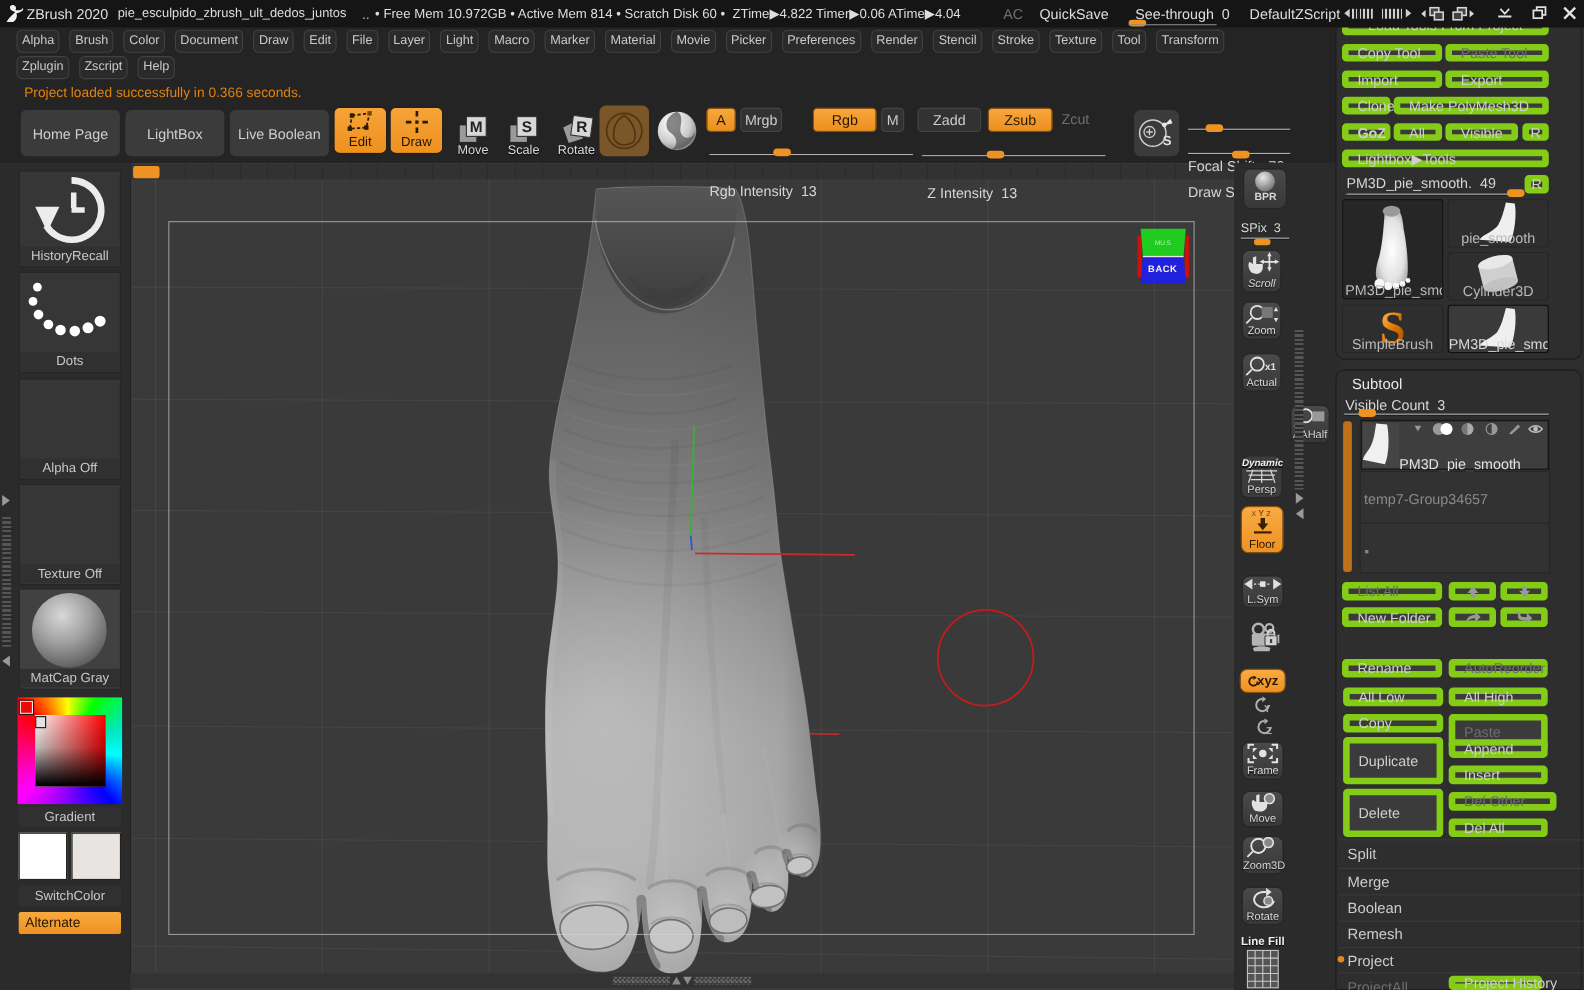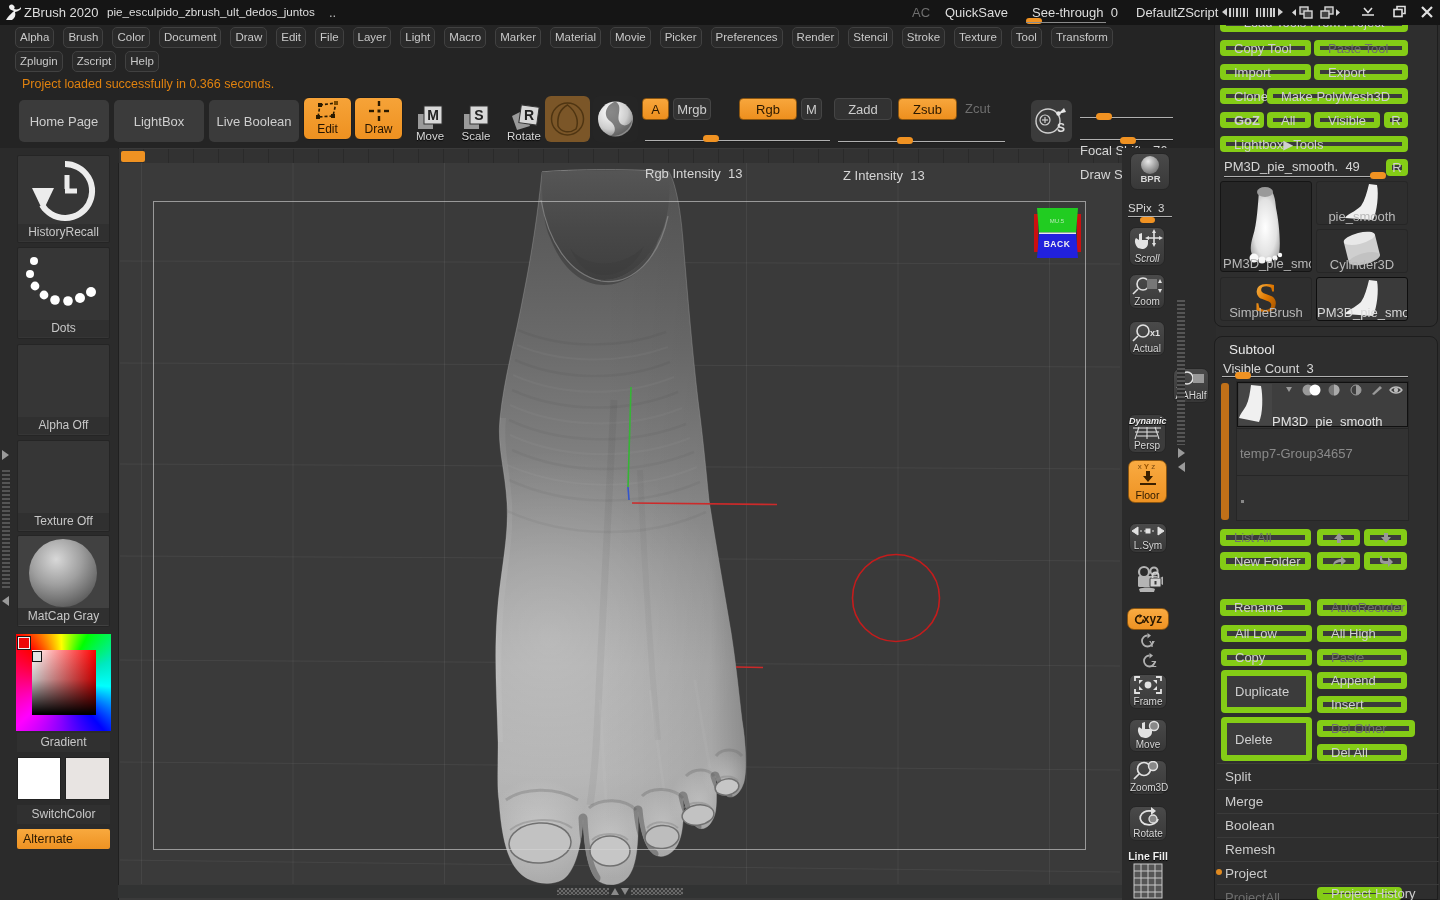--- a/index.html
+++ b/index.html
@@ -255,20 +255,21 @@
 <div class="abs" style="left:621px;top:888px;width:0;height:0;border-left:4.5px solid transparent;border-right:4.5px solid transparent;border-top:7px solid #8a8a8a;"></div>
 <div class="abs" style="left:110px;top:844px;width:5px;height:11px;background:#5a1d1d;"></div>
 
 <div class="abs" id="titlebar">
 <svg class="abs" style="left:3px;top:2px;" width="20" height="21" viewBox="0 0 20 21">
 <path d="M3 18 C6 13 9 11 11 9 C8 8 6 7 6 5 C6 3 8 2 10 3 C12 4 12 6 11 7 C14 8 17 7 18 5 L18 7 C16 9 13 10 12 10 C13 13 12 16 9 18 Z" fill="#f0f0f0"></path>
 </svg>
 <span style="left:24px;">ZBrush 2020</span>
 <span style="left:107px;font-size:11.7px;">pie_esculpido_zbrush_ult_dedos_juntos</span>
 <span style="left:329px;color:#bbbbbb;">..</span>
+<span style="left:341px;font-size:12px;">• Free Mem 10.972GB • Active Mem 814 • Scratch Disk 60 •&nbsp; ZTime▶4.822 Timer▶0.06 ATime▶4.04</span>
 <span style="left:912px;color:#6f6f6f;">AC</span>
 <span style="left:945px;">QuickSave</span>
 <span style="left:1032px;">See-through&nbsp;&nbsp;0</span>
 <span class="abs" style="left:1026px;top:18px;width:16px;height:6px;background:#f09222;border-radius:3px;"></span>
 <span class="abs" style="left:1026px;top:22px;width:80px;height:1px;background:#8a8a8a;"></span>
 <span style="left:1136px;">DefaultZScript</span>
 
 <span class="abs" style="left:1229px;top:8px;width:19px;height:9px;background:repeating-linear-gradient(90deg,#cfcfcf 0 1.5px,#222 1.5px 3.5px);"></span>
 <span class="abs" style="left:1222px;top:8px;width:0;height:0;border-top:4px solid transparent;border-bottom:4px solid transparent;border-right:5px solid #cfcfcf;"></span>
 <span class="abs" style="left:1256px;top:8px;width:19px;height:9px;background:repeating-linear-gradient(90deg,#cfcfcf 0 1.5px,#222 1.5px 3.5px);"></span>
@@ -772,21 +773,21 @@
 <div class="pbtn ctr" style="left:1364px;top:552px;width:43px;height:18px;">
       <svg width="16" height="12" viewBox="0 0 16 12">
         <path d="M2 1 L2 6 C2 8 4 9 7 9 L10 9 L10 12 L15 7 L10 2 L10 6 L7 6 C5 6 4 5 4 3 L4 1 Z" fill="#999"></path>
       </svg>
     </div>
 <div class="pbtn" style="left:1220px;top:599px;width:91px;height:17px;">Rename</div>
 <div class="pbtn dis" style="left:1317px;top:599px;width:90px;height:17px;">AutoReorder</div>
 <div class="pbtn" style="left:1221px;top:625px;width:91px;height:17px;">All Low</div>
 <div class="pbtn" style="left:1317px;top:625px;width:90px;height:17px;">All High</div>
 <div class="pbtn" style="left:1221px;top:649px;width:91px;height:17px;">Copy</div>
-<div class="pbtn dis" style="left:1317px;top:649px;width:90px;height:17px;">Paste</div>
+<div class="pbtn dis" style="left:1317px;top:649px;width:90px;height:33px;">Paste</div>
 <div class="pbtn" style="left:1221px;top:670px;width:91px;height:43px;">Duplicate</div>
 <div class="pbtn" style="left:1317px;top:672px;width:90px;height:17px;">Append</div>
 <div class="pbtn" style="left:1317px;top:696px;width:90px;height:17px;">Insert</div>
 <div class="pbtn" style="left:1221px;top:717px;width:91px;height:44px;">Delete</div>
 <div class="pbtn dis" style="left:1317px;top:720px;width:98px;height:17px;">Del Other</div>
 <div class="pbtn" style="left:1317px;top:744px;width:90px;height:17px;">Del All</div>
 <div class="seprow" style="top:763px;height:26px;line-height:26px;padding-left:8px;">Split</div>
 <div class="seprow" style="top:789px;height:24px;line-height:24px;padding-left:8px;">Merge</div>
 <div class="seprow" style="top:813px;height:24px;line-height:24px;padding-left:8px;">Boolean</div>
 <div class="seprow" style="top:837px;height:24px;line-height:24px;padding-left:8px;">Remesh</div>

